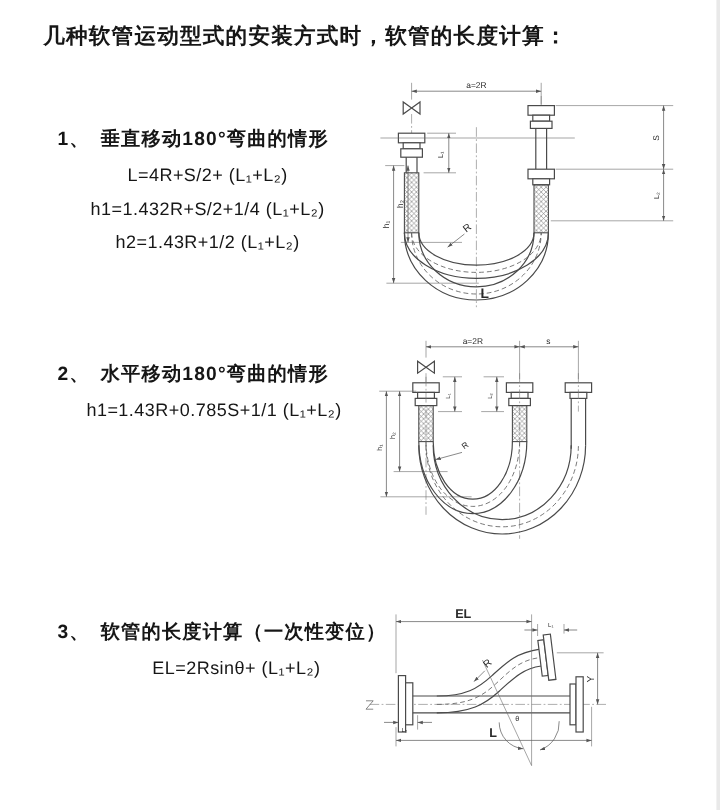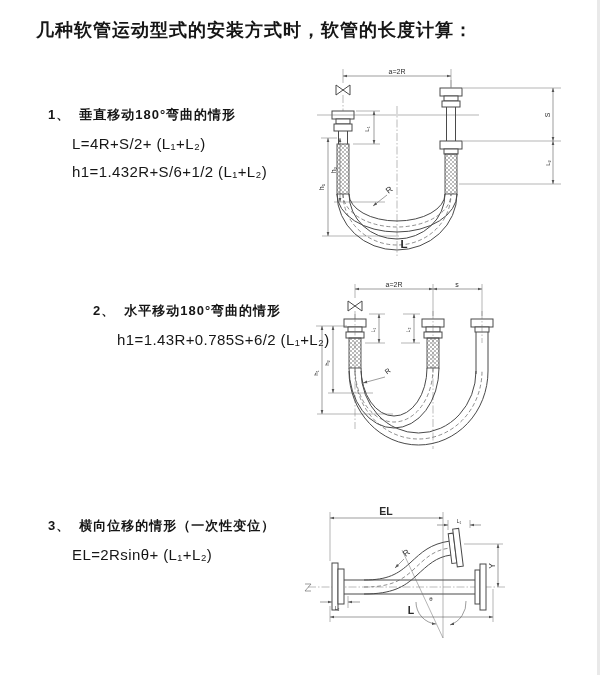--- a/index.html
+++ b/index.html
@@ -3,24 +3,24 @@
 <meta charset="utf-8">
 <style>
   html,body{margin:0;padding:0;}
   body{
     width:600px;height:675px;background:#ffffff;position:relative;overflow:hidden;
     font-family:"Liberation Sans","DejaVu Sans",sans-serif;color:#161616;
   }
   .edge{position:absolute;right:0;top:0;width:3px;height:675px;background:#e9e9e9;}
   .page-title{position:absolute;left:36px;top:18px;font-size:18px;font-weight:700;letter-spacing:1px;}
   .section{position:absolute;left:48px;}
-  .sec-1{top:106px;} .sec-2{top:302px;margin-left:45px;} .sec-3{top:517px;}
-  .sec-head{font-size:13px;font-weight:700;letter-spacing:1px;}
+  .sec-1{top:106px;} .sec-2{top:302px;} .sec-3{top:517px;}
+  .sec-head{font-size:16px;font-weight:700;letter-spacing:1px;}
   .sec-head .idx{margin-right:9px;}
-  .formula{font-size:15px;font-weight:400;margin:11px 0 0 24px;letter-spacing:.4px;white-space:nowrap;}
+  .formula{font-size:15px;font-weight:400;margin:11px 0 0 24px;letter-spacing:.4px;white-space:nowrap;text-align:center;}
   svg{position:absolute;}
   .d1{left:303px;top:64px;} .d2{left:305px;top:281px;} .d3{left:298px;top:498px;}
   .obj{stroke:#4a4a4a;stroke-width:1;fill:none;}
   .objf{stroke:#4a4a4a;stroke-width:1;fill:#ffffff;}
   .dim{stroke:#5a5a5a;stroke-width:.6;fill:none;}
   .ext{stroke:#6a6a6a;stroke-width:.5;fill:none;}
   .ph{stroke:#5f5f5f;stroke-width:.7;fill:none;stroke-dasharray:4 2.5;}
   .cl{stroke:#777;stroke-width:.5;fill:none;stroke-dasharray:8 2 1.5 2;}
   .braid{stroke:#4a4a4a;stroke-width:.9;}
   text{fill:#2a2a2a;}
@@ -33,33 +33,34 @@
 <div class="page">
   <div class="edge"></div>
 
   <div class="page-title">几种软管运动型式的安装方式时，软管的长度计算：</div>
 
   <div class="section sec-1">
     <div class="sec-head">
       <span class="idx">1、</span><span>垂直移动180°弯曲的情形</span>
     </div>
     <div class="formula">L=4R+S/2+ (L₁+L₂)</div>
-    <div class="formula">h1=1.432R+S/6+1/2 (L₁+L₂)</div>
+    <div class="formula">h1=1.432R+S/2+1/4 (L₁+L₂)</div>
+    <div class="formula">h2=1.43R+1/2 (L₁+L₂)</div>
   </div>
 
   <div class="section sec-2">
     <div class="sec-head">
       <span class="idx">2、</span><span>水平移动180°弯曲的情形</span>
     </div>
-    <div class="formula">h1=1.43R+0.785S+6/2 (L₁+L₂)</div>
+    <div class="formula">h1=1.43R+0.785S+1/1 (L₁+L₂)</div>
   </div>
 
   <div class="section sec-3">
     <div class="sec-head">
-      <span class="idx">3、</span><span>横向位移的情形（一次性变位）</span>
+      <span class="idx">3、</span><span>软管的长度计算（一次性变位）</span>
     </div>
     <div class="formula">EL=2Rsinθ+ (L₁+L₂)</div>
   </div>
 
   <svg class="d1" width="297" height="196" viewBox="0 0 297 196">
     <defs>
       <marker id="ar1" viewBox="0 0 10 6" refX="9" refY="3" markerWidth="8" markerHeight="6" orient="auto-start-reverse">
         <path d="M0,0 L9,3 L0,6 Z" fill="#555"></path>
       </marker>
       <pattern id="br1" width="4" height="4" patternUnits="userSpaceOnUse">

